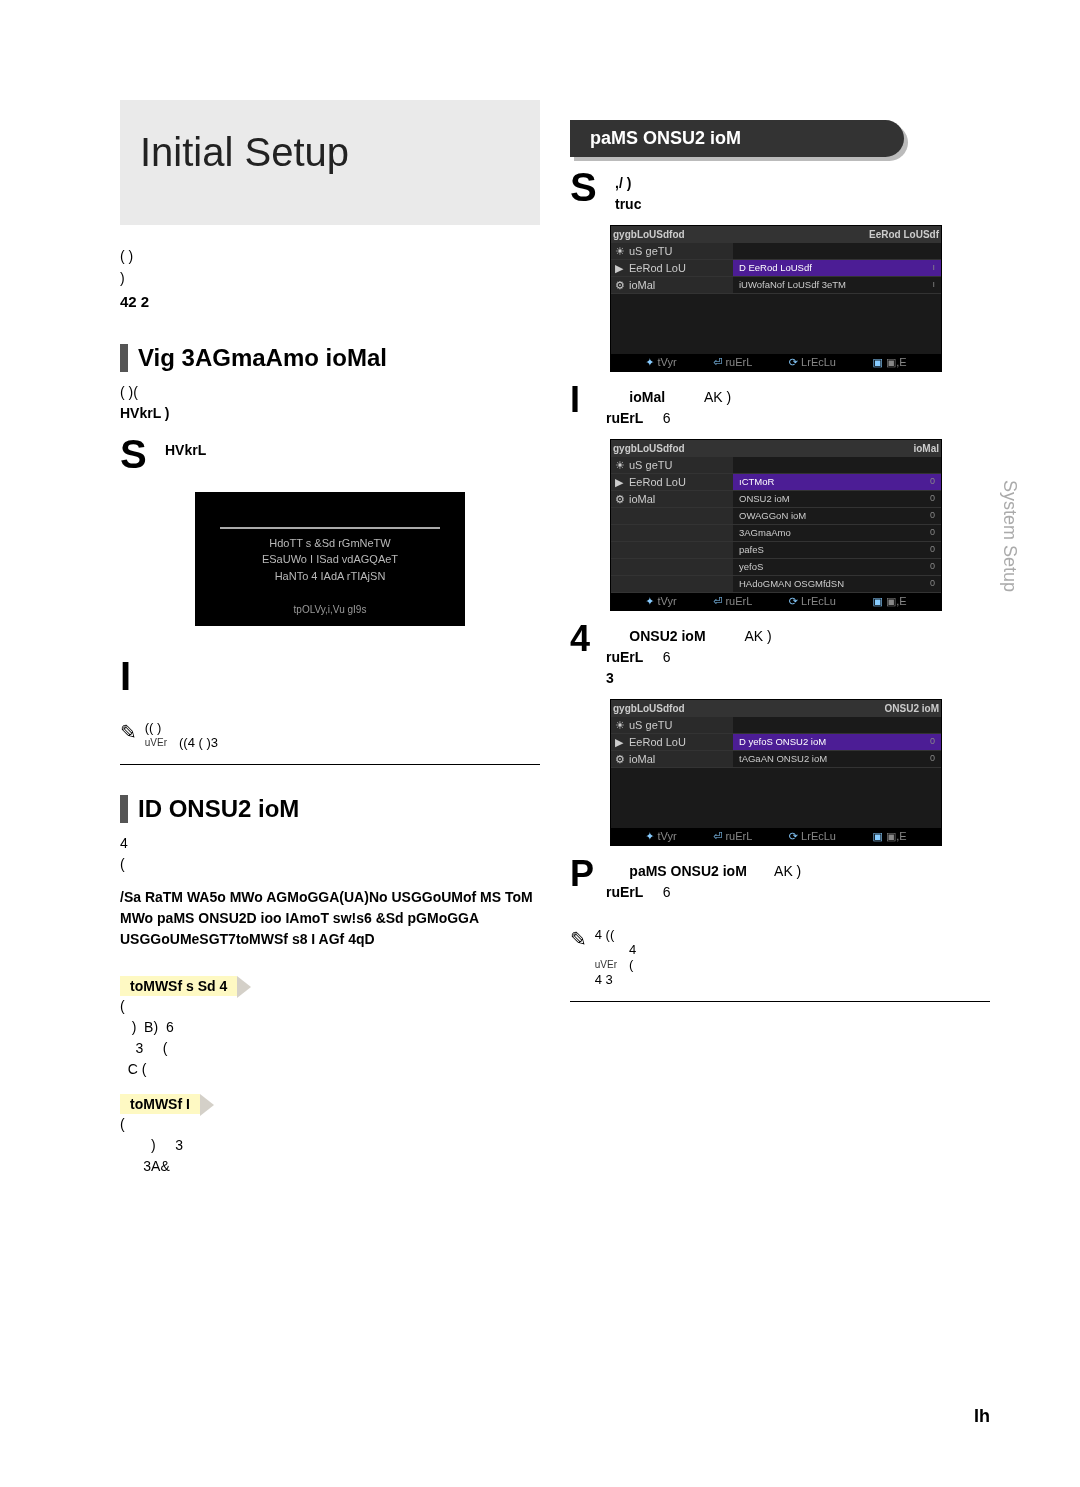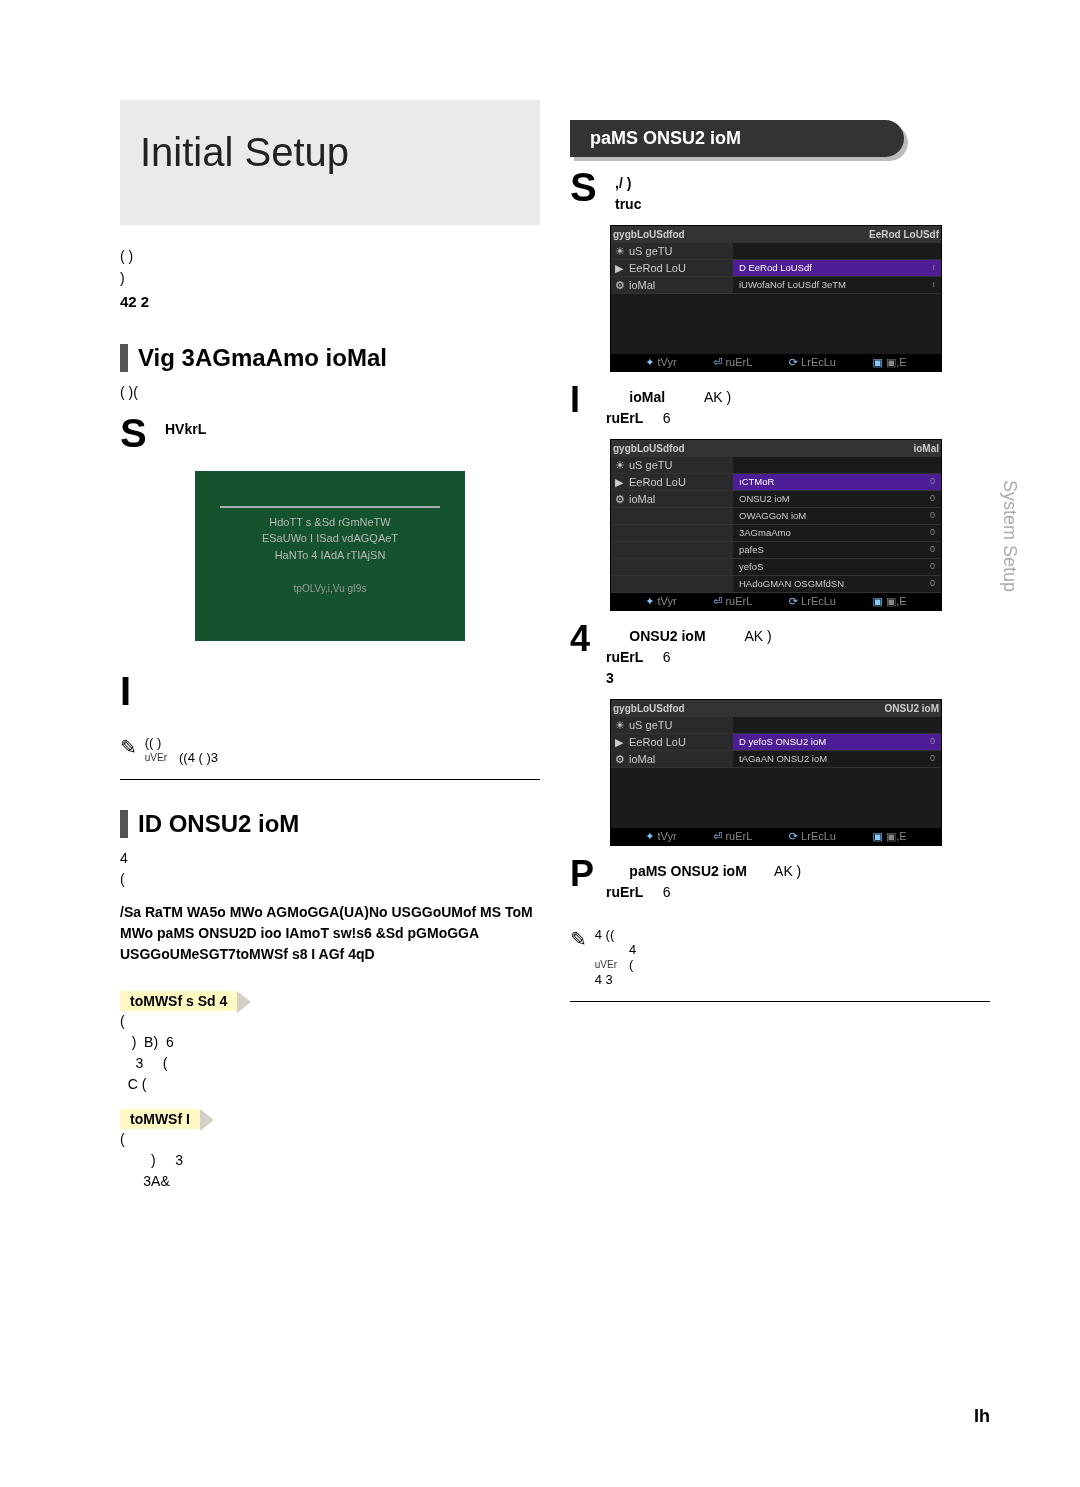--- a/index.html
+++ b/index.html
@@ -65,22 +65,22 @@
     display: flex;
     align-items: flex-start;
     gap: 8px;
     margin: 10px 0;
   }
   .mid-step .num { font-size: 36px; font-weight: 900; line-height: 1; min-width: 28px; }
   .mid-step .txt { font-size: 14px; line-height: 1.5; padding-top: 5px; }
 
   .tv-screen {
     width: 270px;
-    height: 170px;
-    background: #14532d;
+    height: 134px;
+    background: #000000;
     margin: 18px auto 30px auto;
     position: relative;
     box-sizing: border-box;
     padding: 35px 25px 15px 25px;
     color: #b9b9b9;
     font-size: 11px;
     line-height: 1.5;
     text-align: center;
   }
   .tv-screen .bar { border-top: 2px solid #aaa; width: 100%; margin-bottom: 6px; }
@@ -213,20 +213,21 @@
       <h1>Initial Setup</h1>
     </div>
     <div class="intro-block">
       <div>(       )</div>
       <div>        )</div>
       <div class="small-num">42 2</div>
     </div>
 
     <div class="section-title">Vig 3AGmaAmo ioMal</div>
     <div class="body-text">(       )(</div>
+    <div class="body-text"><b>HVkrL      )</b></div>
 
     <div class="big-step">
       <div class="num">S</div>
       <div class="txt"><b>HVkrL</b></div>
     </div>
 
     <div class="tv-screen">
       <div class="bar"></div>
       <div>HdoTT s &amp;Sd rGmNeTW</div>
       <div>ESaUWo I ISad vdAGQAeT</div>

